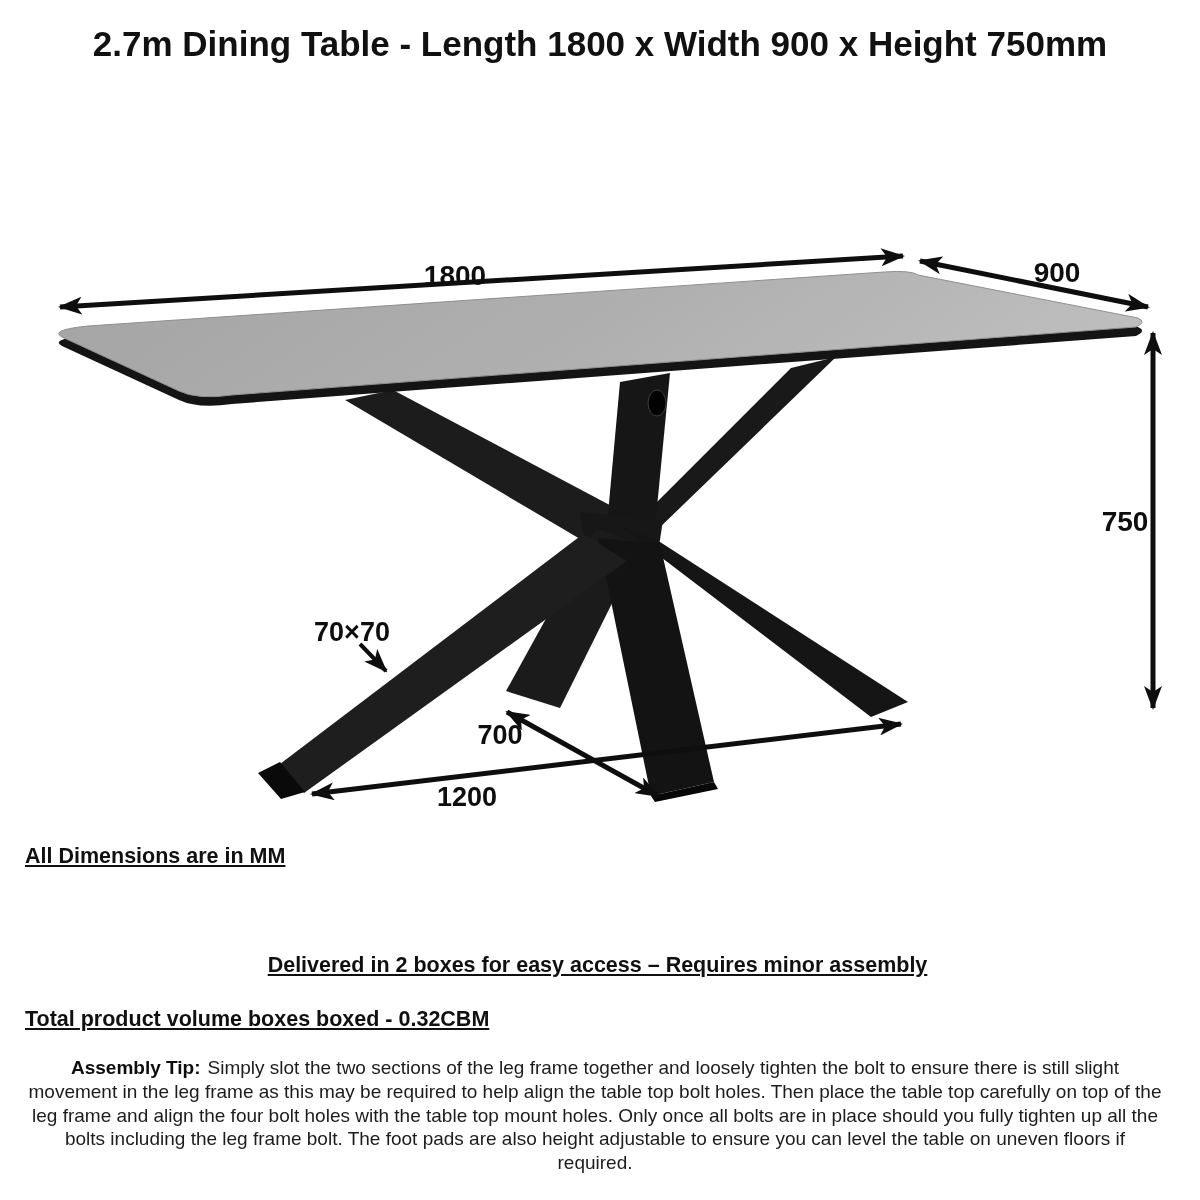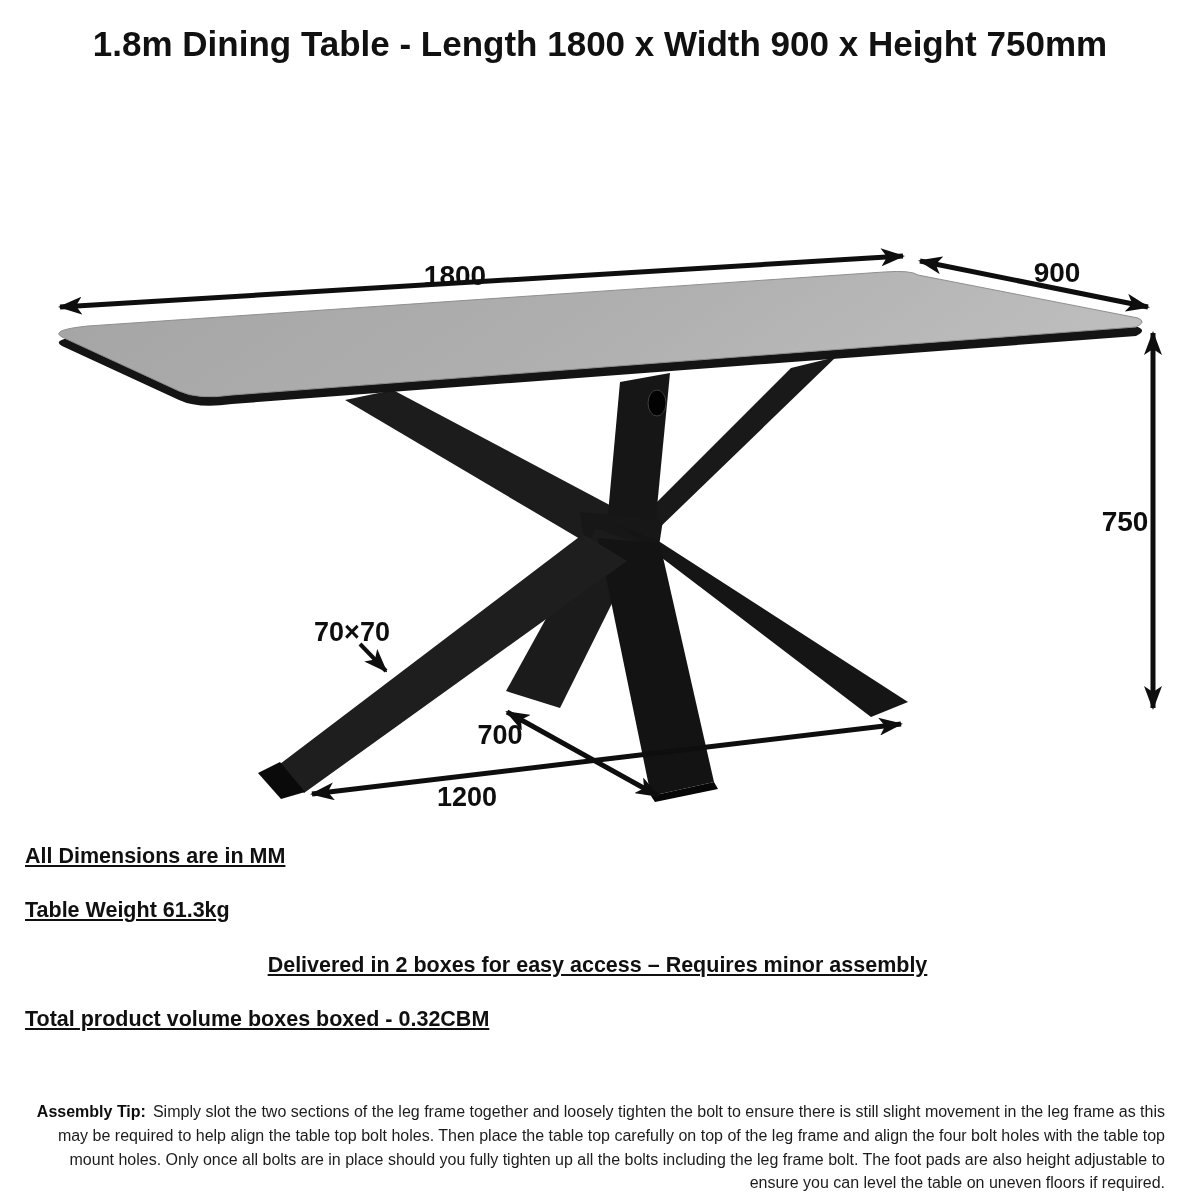--- a/index.html
+++ b/index.html
@@ -7,33 +7,33 @@
        font-family:"Liberation Sans",sans-serif;color:#111;}
   .page{position:absolute;inset:0;}
   .title{position:absolute;top:24px;left:0;width:1200px;text-align:center;
          font-size:35px;font-weight:700;letter-spacing:0;color:#111;}
   .diagram-svg{position:absolute;top:0;left:0;}
   .spec-line{position:absolute;left:25px;right:30px;font-size:21.5px;font-weight:700;color:#101010;text-decoration:underline;}
   .spec-1{top:844px;}
   .spec-2{top:898px;}
   .spec-3{top:953px;text-align:center;}
   .spec-4{top:1007px;}
-  .tip{position:absolute;left:25px;top:1100px;width:1140px;
-       font-size:16px;line-height:23.8px;font-weight:400;color:#1c1c1c;text-align:right;}
+  .tip{position:absolute;left:25px;top:1056px;width:1140px;
+       font-size:19px;line-height:23.8px;font-weight:400;color:#1c1c1c;text-align:center;}
   .tip-lead{font-weight:700;color:#0d0d0d;margin-right:7px;}
   .dim-label{font-weight:700;fill:#0e0e0e;}
   .dim-label.big{font-size:28px;}
   .dim-label.small{font-size:27px;}
 </style>
 </head>
 <body>
 
 <div class="page">
 
-  <div class="title">1.8m Dining Table - Length 1800 x Width 900 x Height 750mm</div>
+  <div class="title">2.7m Dining Table - Length 1800 x Width 900 x Height 750mm</div>
 
   <svg class="diagram-svg" width="1200" height="840" viewBox="0 0 1200 840">
     <defs>
       <linearGradient id="topg" x1="0%" y1="0%" x2="100%" y2="18%">
         <stop offset="0" stop-color="#a4a4a4"></stop>
         <stop offset="0.55" stop-color="#afafaf"></stop>
         <stop offset="1" stop-color="#bdbdbd"></stop>
       </linearGradient>
       <path id="toppath" d="M 88,326 L 884,272 Q 911,270 918,275 L 1138,318 Q 1147,322 1136,327 L 232,395 Q 198,400 179,391 L 62,337 Q 49,330 88,326 Z"></path>
       <marker id="ah" viewBox="0 0 24 18" markerWidth="24" markerHeight="18" refX="22" refY="9" orient="auto-start-reverse" markerUnits="userSpaceOnUse">
@@ -73,21 +73,20 @@
       <text class="dim-label big" x="455" y="285">1800</text>
       <text class="dim-label big" x="1057" y="282">900</text>
       <text class="dim-label big" x="1125" y="531">750</text>
       <text class="dim-label small" x="352" y="641">70×70</text>
       <text class="dim-label small" x="500" y="744">700</text>
       <text class="dim-label small" x="467" y="806">1200</text>
     </g>
   </svg>
 
   <div class="spec-line spec-1">All Dimensions are in MM</div>
-  <div class="spec-line spec-2">Table Weight 61.3kg</div>
   <div class="spec-line spec-3">Delivered in 2 boxes for easy access – Requires minor assembly</div>
   <div class="spec-line spec-4">Total product volume boxes boxed - 0.32CBM</div>
 
   <div class="tip">
     <span class="tip-lead">Assembly Tip:</span><span>Simply slot the two sections of the leg frame together and loosely tighten the bolt to ensure there is still slight movement in the leg frame as this may be required to help align the table top bolt holes. Then place the table top carefully on top of the leg frame and align the four bolt holes with the table top mount holes. Only once all bolts are in place should you fully tighten up all the bolts including the leg frame bolt. The foot pads are also height adjustable to ensure you can level the table on uneven floors if required.</span>
   </div>
 
 </div>
 
 </body></html>

